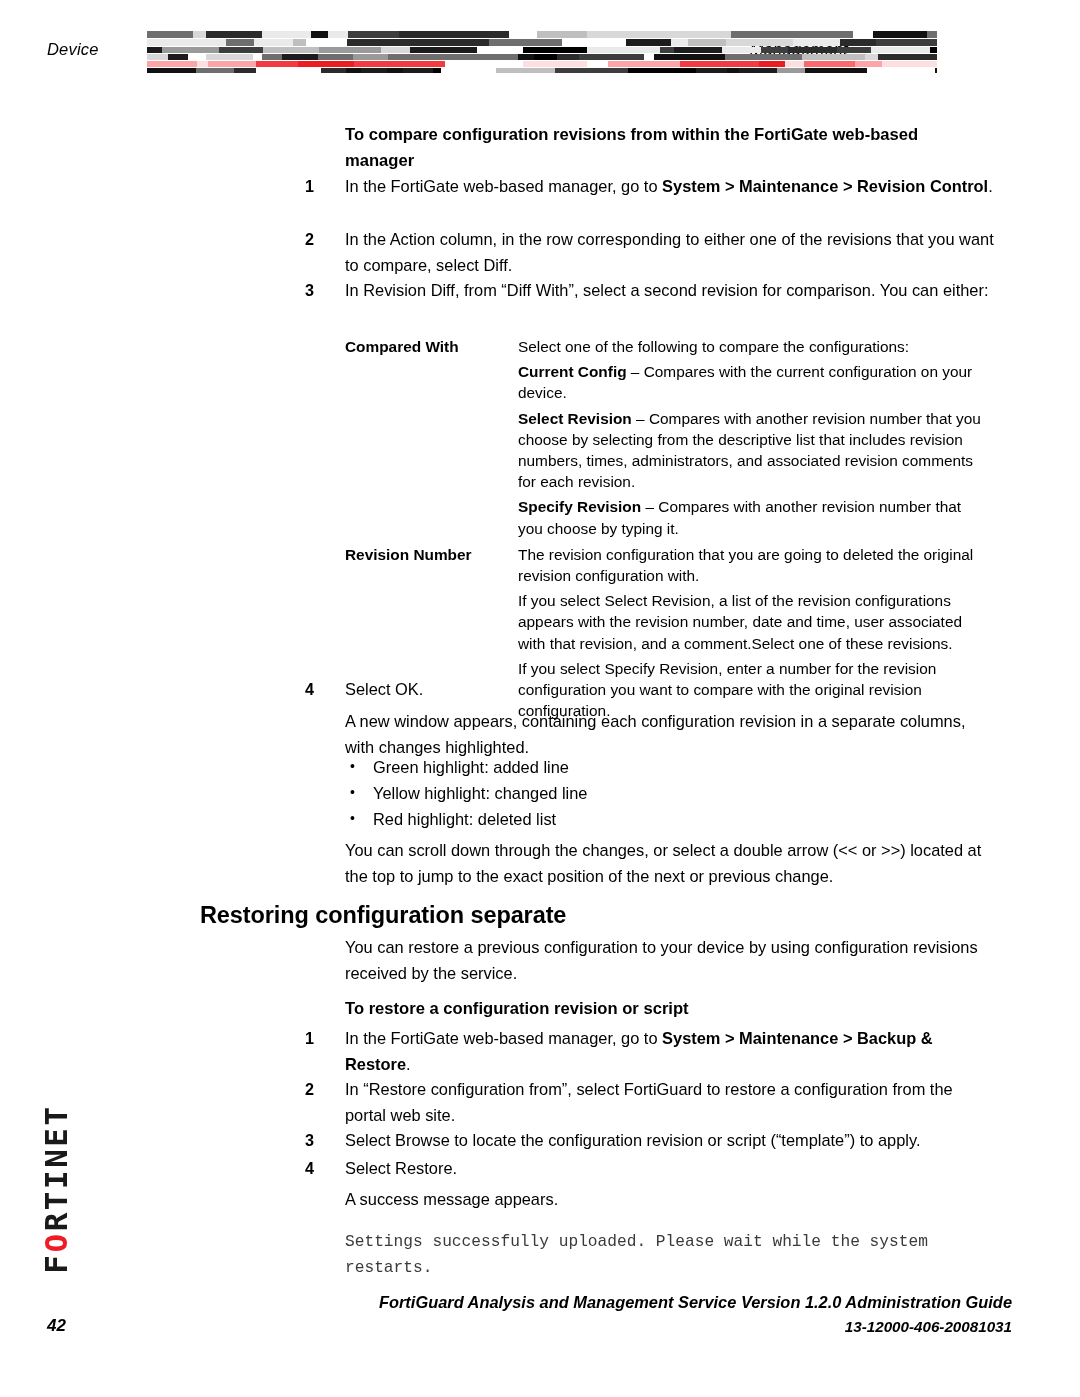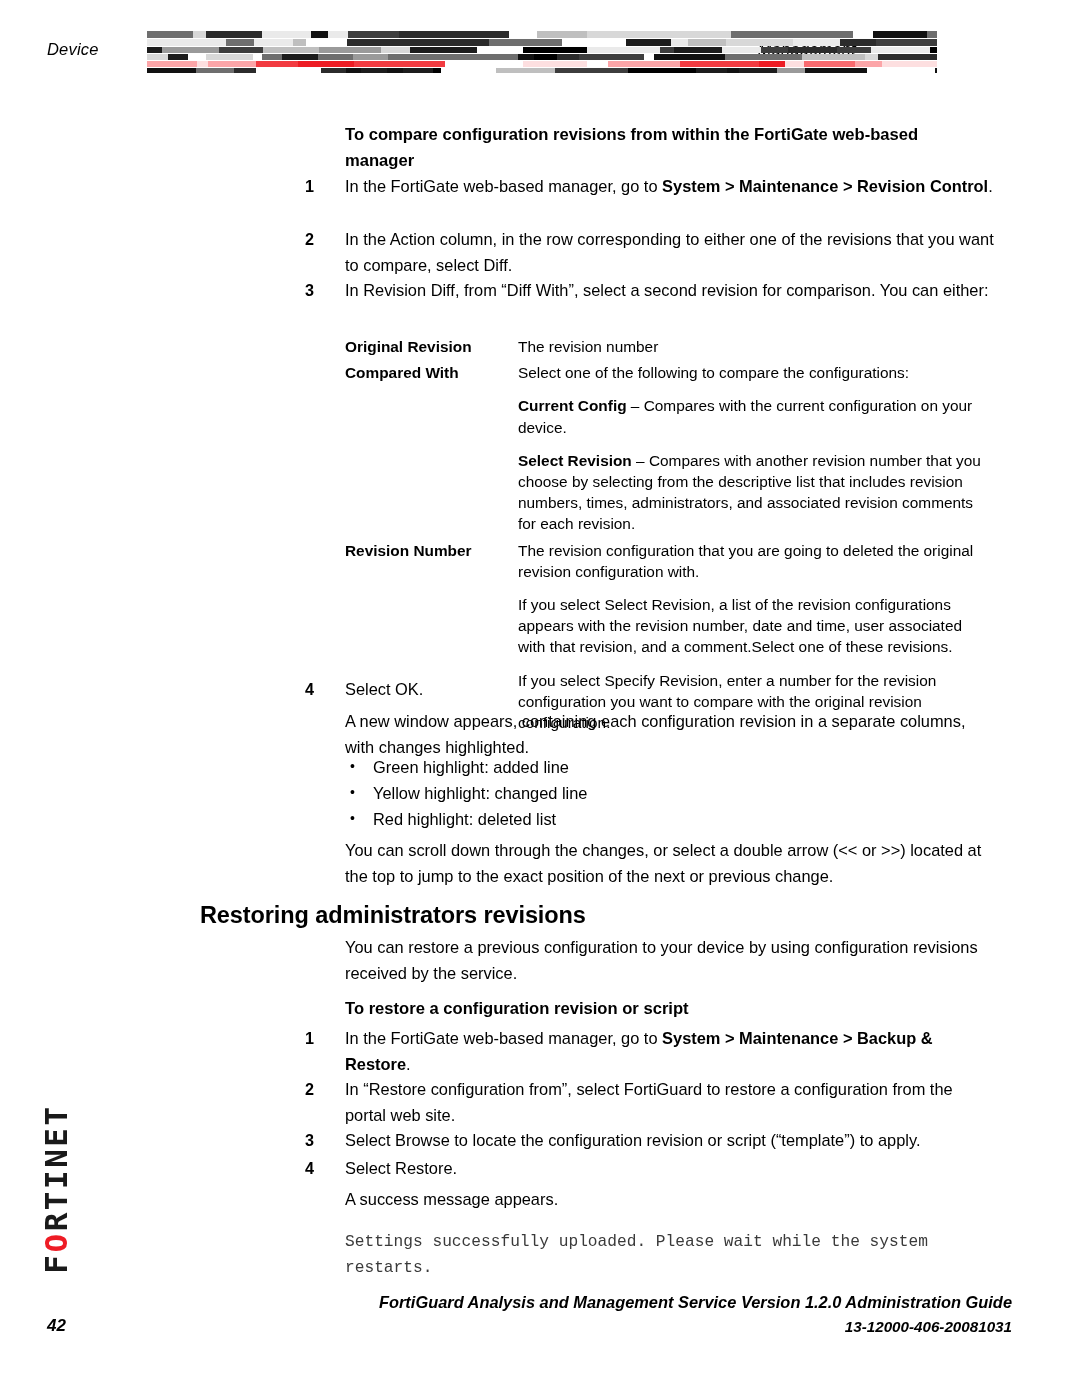--- a/index.html
+++ b/index.html
@@ -16,21 +16,20 @@
     overflow: hidden;
   }
 
   
   .page-header {
     position: absolute;
     top: 28px;
     left: 0;
     width: 920px;
     height: 48px;
-    padding-left: 8px;
   }
   .hdr-left {
     position: absolute;
     left: 47px;
     top: 12px;
     font-style: italic;
     font-size: 16.5px;
     letter-spacing: .2px;
   }
   .hdr-right {
@@ -164,21 +163,21 @@
     font-weight: bold;
     padding-top: 0;
   }
   .defrow .desc {
     flex: 1 1 auto;
   }
   .defrow .desc p {
     margin: 0;
   }
   .defrow .desc p + p {
-    margin-top: 12px;
+    margin-top: 4px;
   }
   .defrow + .defrow {
     margin-top: 5px;
   }
   .lead {
     font-weight: bold;
   }
 
   
   .section-h {
@@ -269,31 +268,26 @@
     <span class="txt"><span>In the Action column, in the row corresponding to either one of the revisions that you want to compare, select Diff.</span></span>
   </div>
 
   <div class="blk step" id="s1-3" style="top:278px;">
     <span class="num">3</span>
     <span class="txt"><span>In Revision Diff, from “Diff With”, select a second revision for comparison. You can either:</span></span>
   </div>
 
   <div class="deftable" id="deftable" style="top:336px;">
       <div class="defrow">
-        <div class="term">Original Revision</div>
-        <div class="desc">
-          <p><span>The revision number</span></p>
-        </div>
-      </div>
-      <div class="defrow">
         <div class="term">Compared With</div>
         <div class="desc">
           <p><span>Select one of the following to compare the configurations:</span></p>
           <p><span class="lead">Current Config</span><span> – Compares with the current configuration on your device.</span></p>
           <p><span class="lead">Select Revision</span><span> – Compares with another revision number that you choose by selecting from the descriptive list that includes revision numbers, times, administrators, and associated revision comments for each revision.</span></p>
+          <p><span class="lead">Specify Revision</span><span> – Compares with another revision number that you choose by typing it.</span></p>
         </div>
       </div>
       <div class="defrow">
         <div class="term">Revision Number</div>
         <div class="desc">
           <p><span>The revision configuration that you are going to deleted the original revision configuration with.</span></p>
           <p><span>If you select Select Revision, a list of the revision configurations appears with the revision number, date and time, user associated with that revision, and a comment.Select one of these revisions.</span></p>
           <p><span>If you select Specify Revision, enter a number for the revision configuration you want to compare with the original revision configuration.</span></p>
         </div>
       </div>
@@ -307,21 +301,21 @@
   <div class="blk para" style="top:709px;">A new window appears, containing each configuration revision in a separate columns, with changes highlighted.</div>
 
   <div class="blk bullets" id="hl-bullets" style="top:754px;">
       <div class="bi">Green highlight: added line</div>
       <div class="bi">Yellow highlight: changed line</div>
       <div class="bi">Red highlight: deleted list</div>
     </div>
 
   <div class="blk para" style="top:838px;">You can scroll down through the changes, or select a double arrow (&lt;&lt; or &gt;&gt;) located at the top to jump to the exact position of the next or previous change.</div>
 
-  <div class="section-h" style="top:900px;">Restoring administrators revisions</div>
+  <div class="section-h" style="top:900px;">Restoring configuration separate</div>
 
   <div class="blk para" style="top:935px;">You can restore a previous configuration to your device by using configuration revisions received by the service.</div>
 
   <div class="blk proc-title" style="top:996px;">To restore a configuration revision or script</div>
 
   <div class="blk step" id="s2-1" style="top:1026px;">
     <span class="num">1</span>
     <span class="txt"><span>In the FortiGate web-based manager, go to </span><span style="font-weight: bold;">System &gt; Maintenance &gt; Backup &amp; Restore</span><span>.</span></span>
   </div>
 

